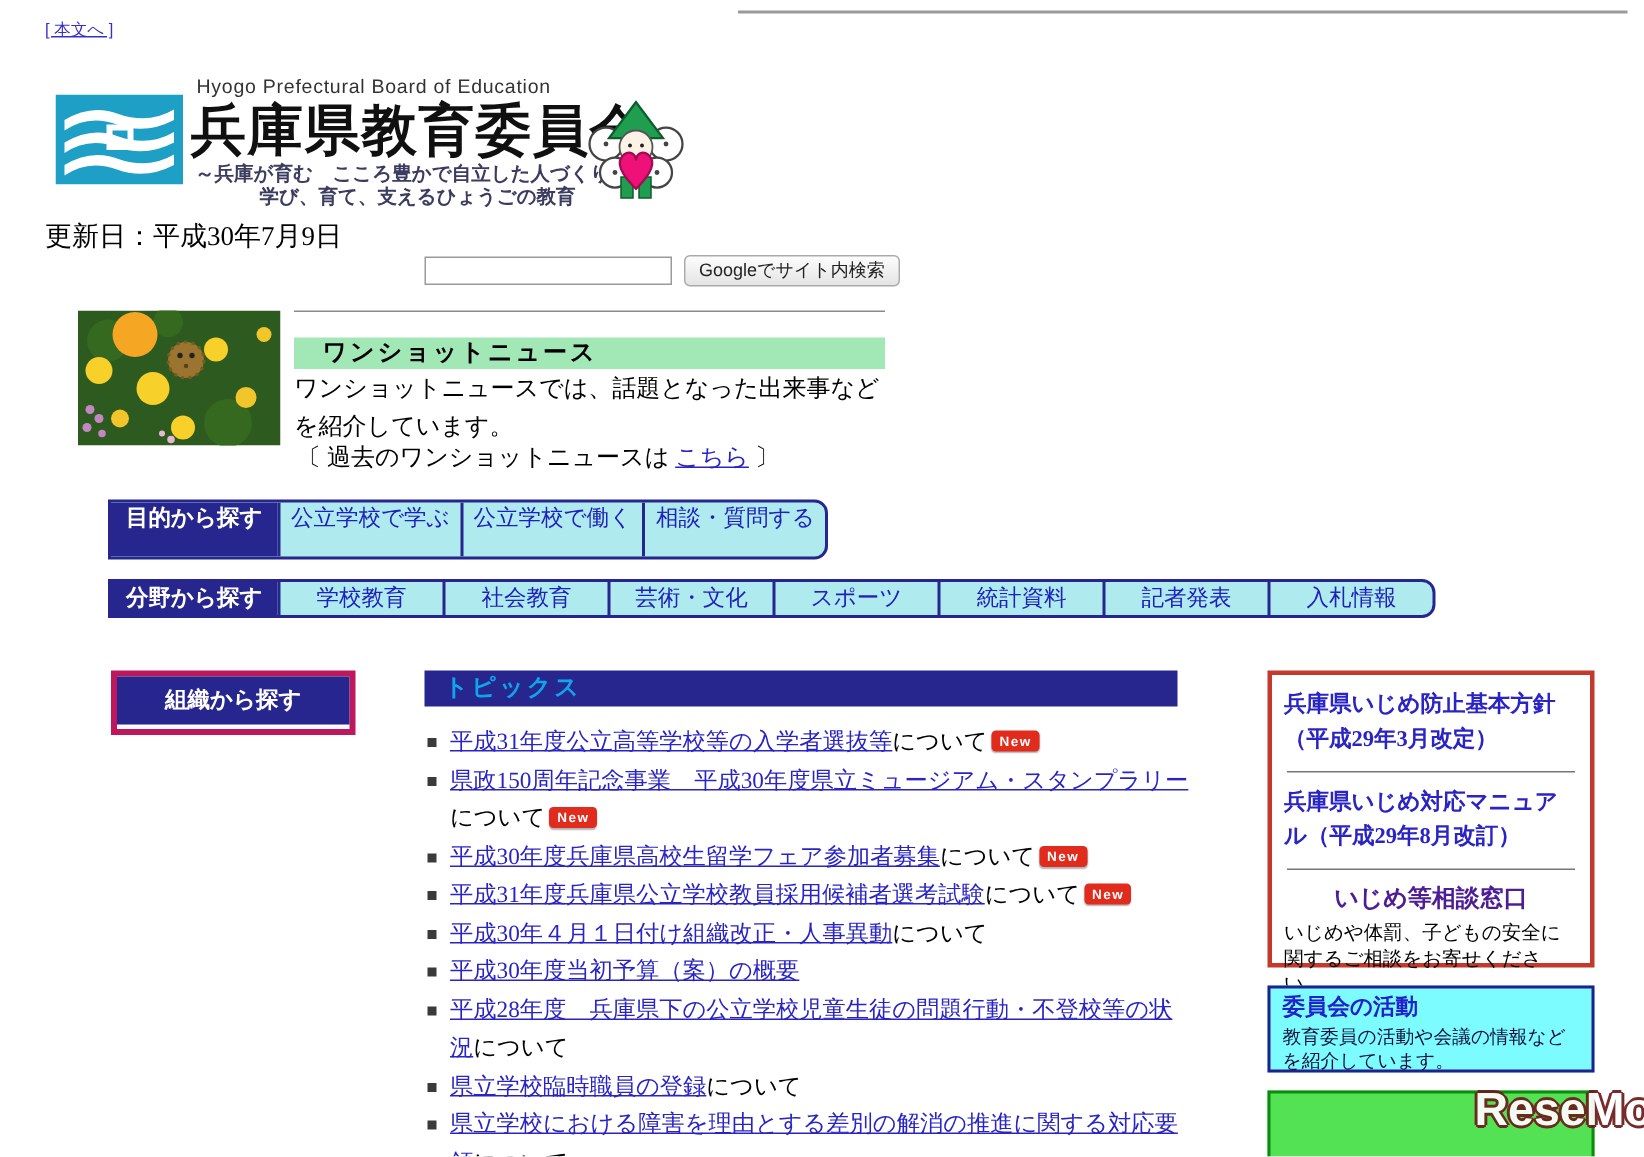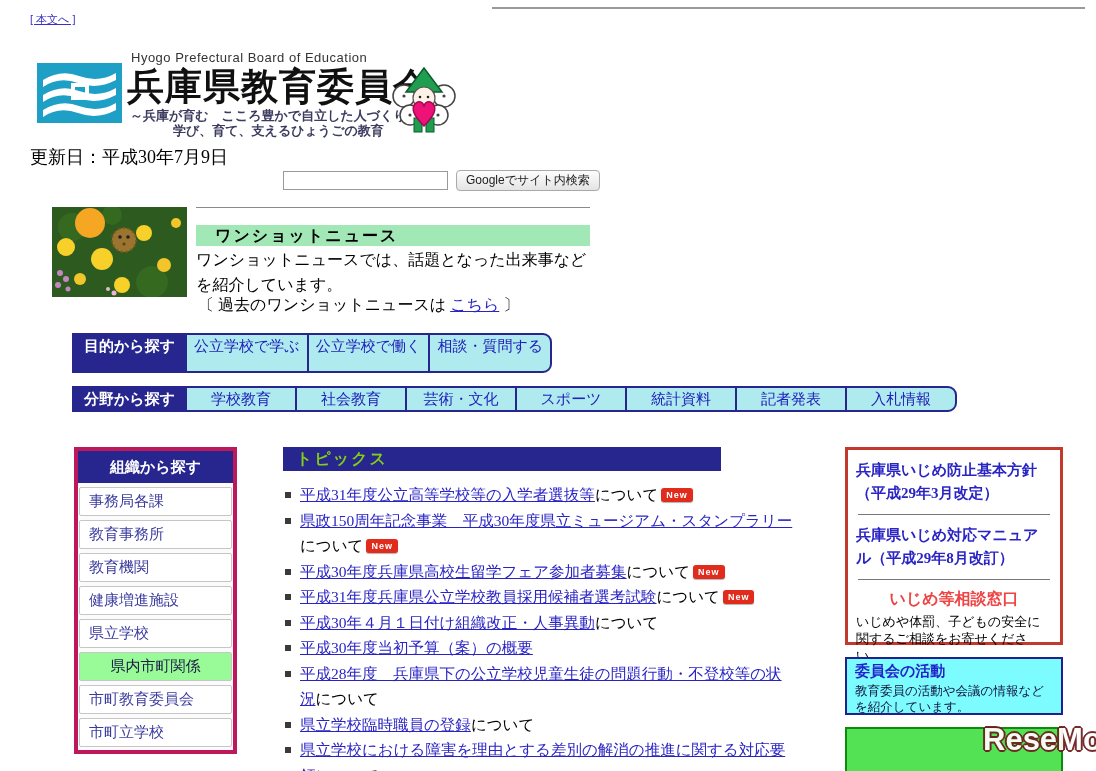--- a/index.html
+++ b/index.html
@@ -46,38 +46,38 @@
   #nav-field .nav-btn { width:110px; flex:none; }
 
   
   #org-nav { position:absolute; left:74px; top:447px; width:163px; border:4px solid #be185d; background:#fbfbfb; padding:0 0 3px 0; }
   #org-nav-title { background:#26268e; color:#fff; font-size:15px; font-weight:bold; text-align:center; height:32px; line-height:32px; }
   .side-item { background:#fff; border:1px solid #c6c6c6; border-radius:2px; margin:4px 1px 0 1px; height:29px; line-height:27px;
     font-size:15px; color:#3b3b9e; padding-left:9px; cursor:pointer; font-family:"Liberation Serif","DejaVu Serif",serif; }
   .side-item.highlight { background:#98fb98; color:#1d1d46; text-align:center; padding-left:0; cursor:default; }
 
   
-  #topics-header { position:absolute; left:283px; top:447px; width:438px; height:24px; background:#26268e; color:#84cc16;
+  #topics-header { position:absolute; left:283px; top:447px; width:502px; height:24px; background:#26268e; color:#0ea5e9;
     font-weight:bold; font-size:16px; line-height:24px; padding-left:13px; letter-spacing:2px; }
   #topics-list { position:absolute; left:283px; top:482px; width:512px; list-style:none; }
   #topics-list li { position:relative; padding-left:17px; font-size:15.5px; line-height:25.5px; color:#000;
     font-family:"Liberation Serif","DejaVu Serif",serif; }
   #topics-list li::before { content:""; position:absolute; left:2px; top:10px; width:6px; height:6px; background:#3a3a3a; }
   #topics-list a { color:#2a24c4; text-decoration:underline; }
   .new-badge { display:inline-block; background:#e02b1d; color:#fff; font-family:"Liberation Sans",sans-serif;
     font-size:9px; font-weight:bold; line-height:12px; padding:1px 5px; border-radius:3px; margin-left:3px;
     vertical-align:2px; box-shadow:0 1px 1px rgba(0,0,0,.3); letter-spacing:1px; }
 
   
   .right-box { position:absolute; left:845px; width:218px; }
   #ijime-box { top:447px; height:198px; border:3px solid #c3392c; background:#fff; padding:9px 8px 6px 8px; }
   #ijime-box a { display:block; color:#2a24c4; font-weight:bold; font-size:15px; line-height:23px; text-decoration:none;
     font-family:"Liberation Serif","DejaVu Serif",serif; }
   #ijime-box hr { border:none; border-top:1px solid #777; margin:9px 2px; }
-  #ijime-window-title { font-size:16px; font-weight:bold; color:#ef4444; text-align:center; margin-bottom:3px;
+  #ijime-window-title { font-size:16px; font-weight:bold; color:#4c1d95; text-align:center; margin-bottom:3px;
     font-family:"Liberation Serif","DejaVu Serif",serif; }
   #ijime-window-body { font-size:13px; color:#000; line-height:17px; font-family:"Liberation Serif","DejaVu Serif",serif; }
 
   #activity-box { top:657px; height:58px; border:2px solid #202090; background:#7dfcff; padding:3px 8px; }
   #activity-title { font-size:15px; font-weight:bold; color:#2222cc; text-align:left; font-family:"Liberation Serif","DejaVu Serif",serif; }
   #activity-body { font-size:12.5px; color:#10103a; line-height:16px; margin-top:2px; font-family:"Liberation Serif","DejaVu Serif",serif; }
 
   #yuzuriha-box { top:727px; height:62px; border:2px solid #0e8a0e; background:#53e253; padding:3px 8px; }
   #yuzuriha-title { font-size:20px; font-weight:bold; color:#2222cc; text-align:center; font-family:"Liberation Serif","DejaVu Serif",serif;margin-top:40px; }
   #yuzuriha-body { font-size:18px; color:#1b2fae; line-height:17px; margin-top:2px; font-family:"Liberation Serif","DejaVu Serif",serif; }
@@ -185,30 +185,20 @@
         <a class="nav-btn" href="#">芸術・文化</a>
         <a class="nav-btn" href="#">スポーツ</a>
         <a class="nav-btn" href="#">統計資料</a>
         <a class="nav-btn" href="#">記者発表</a>
         <a class="nav-btn" href="#">入札情報</a>
       </div>
   </div>
 
   <div id="org-nav">
     <div id="org-nav-title">組織から探す</div>
-    <div id="org-nav-items">
-        <div class="side-item">事務局各課</div>
-        <div class="side-item">教育事務所</div>
-        <div class="side-item">教育機関</div>
-        <div class="side-item">健康増進施設</div>
-        <div class="side-item">県立学校</div>
-        <div class="side-item highlight">県内市町関係</div>
-        <div class="side-item">市町教育委員会</div>
-        <div class="side-item">市町立学校</div>
-      </div>
   </div>
 
   <div id="topics-header">トピックス</div>
   <ul id="topics-list">
       <li><a href="#">平成31年度公立高等学校等の入学者選抜等</a><span>について</span><span class="new-badge">New</span></li>
       <li><a href="#">県政150周年記念事業　平成30年度県立ミュージアム・スタンプラリー</a><span>について</span><span class="new-badge">New</span></li>
       <li><a href="#">平成30年度兵庫県高校生留学フェア参加者募集</a><span>について</span><span class="new-badge">New</span></li>
       <li><a href="#">平成31年度兵庫県公立学校教員採用候補者選考試験</a><span>について</span><span class="new-badge">New</span></li>
       <li><a href="#">平成30年４月１日付け組織改正・人事異動</a><span>について</span></li>
       <li><a href="#">平成30年度当初予算（案）の概要</a></li>

